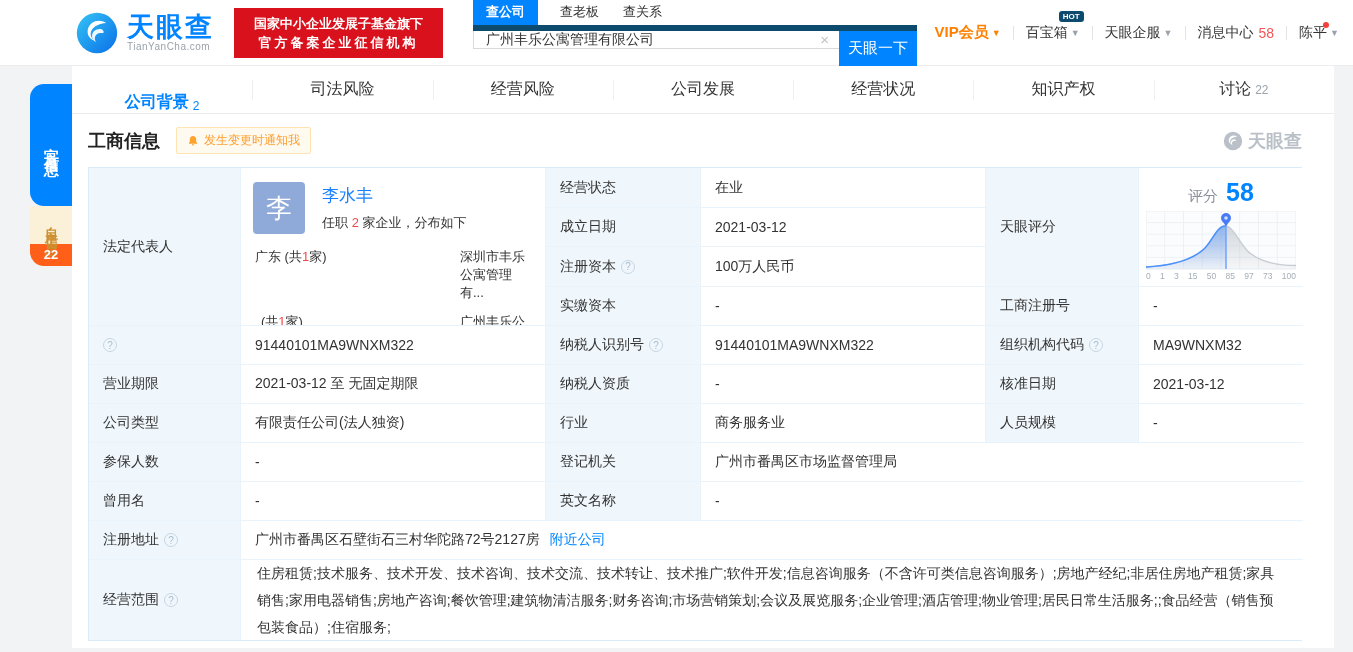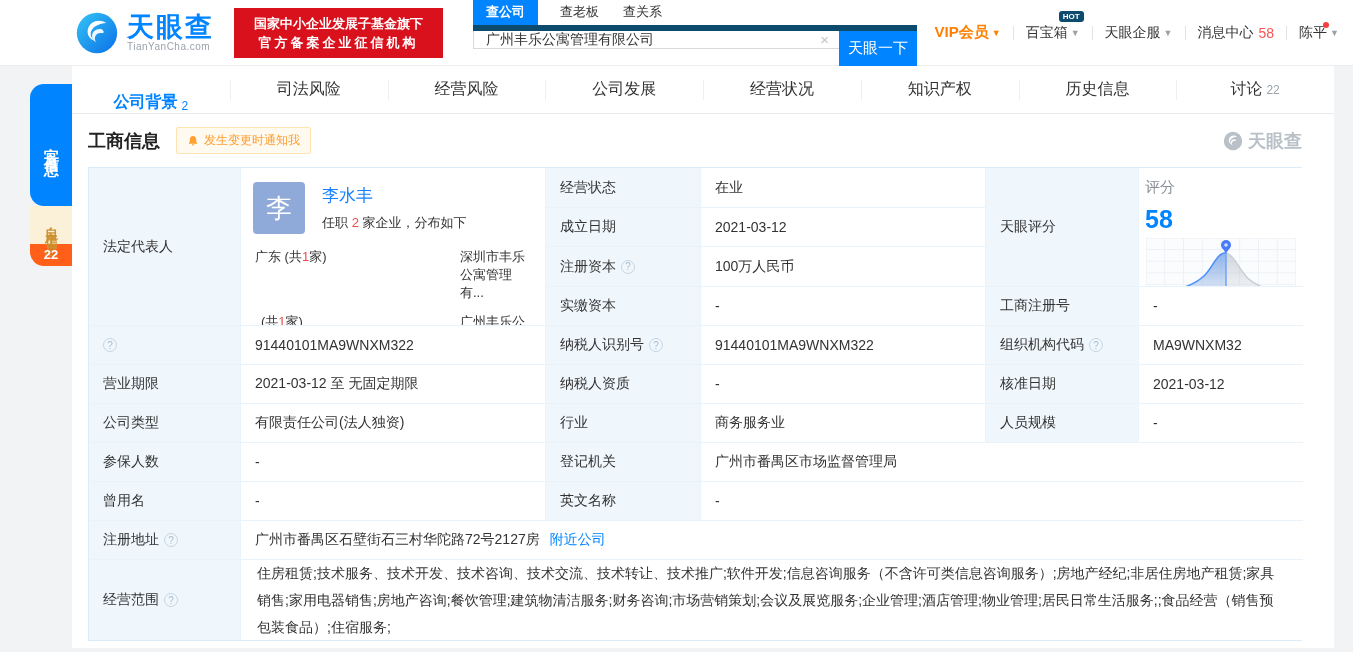--- a/index.html
+++ b/index.html
@@ -108,21 +108,21 @@
     display:flex; align-items:center; justify-content:center; color:#fff; font-size:26px;
   }
   .lr-name { color:#1880ff; font-size:17px; font-weight:500; margin:2px 0 7px; cursor:pointer; }
   .lr-sub { font-size:13px; color:#333; }
   .red { color:#f04b4b; }
   .lr-dist { margin:14px 0 0 2px; display:grid; grid-template-columns:205px auto; row-gap:11px; font-size:13px; }
   .lr-dist .co { color:#333; cursor:pointer; }
   .lr-dist .r2 { padding-left:6px; }
   
   .score-cell { display:block; padding:10px 6px 0; }
-  .score-head { display:flex; align-items:baseline; justify-content:center; gap:8px; margin-bottom:4px;flex-direction:column; }
+  .score-head { display:flex; align-items:baseline; justify-content:center; gap:8px; margin-bottom:4px; }
   .score-word { color:#8a9099; font-size:15px; }
   .score-num { color:#0084ff; font-size:25px; font-weight:bold; }
   .score-axis { width:150px; margin:1px auto 0; display:flex; justify-content:space-between; font-size:8.5px; color:#a4adb6; }
   .score-plot { display:block; margin:0 auto; }
 </style>
 </head>
 <body>
 
 <header class="topbar">
   <div class="logo">
@@ -216,23 +216,20 @@
         <span>经营风险</span>
       </div>
     <div class="tab">
         <span>公司发展</span>
       </div>
     <div class="tab">
         <span>经营状况</span>
       </div>
     <div class="tab">
         <span>知识产权</span>
-      </div>
-    <div class="tab">
-        <span>历史信息</span>
       </div>
     <div class="tab">
         <span>讨论</span>
         <sup class="g">22</sup>
       </div>
   </nav>
 
   <div class="section-head">
     <h2 class="section-title">工商信息</h2>
     <button class="notify">

